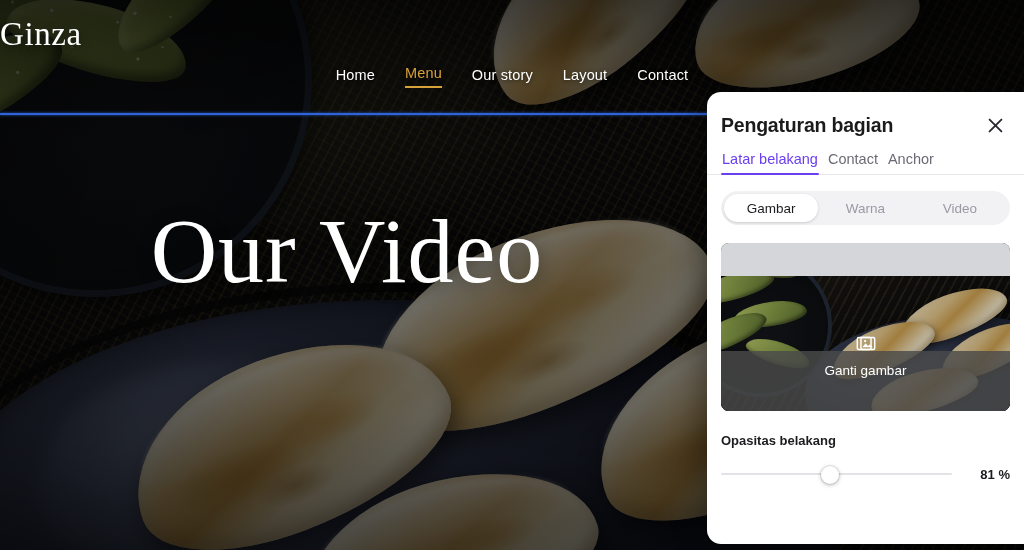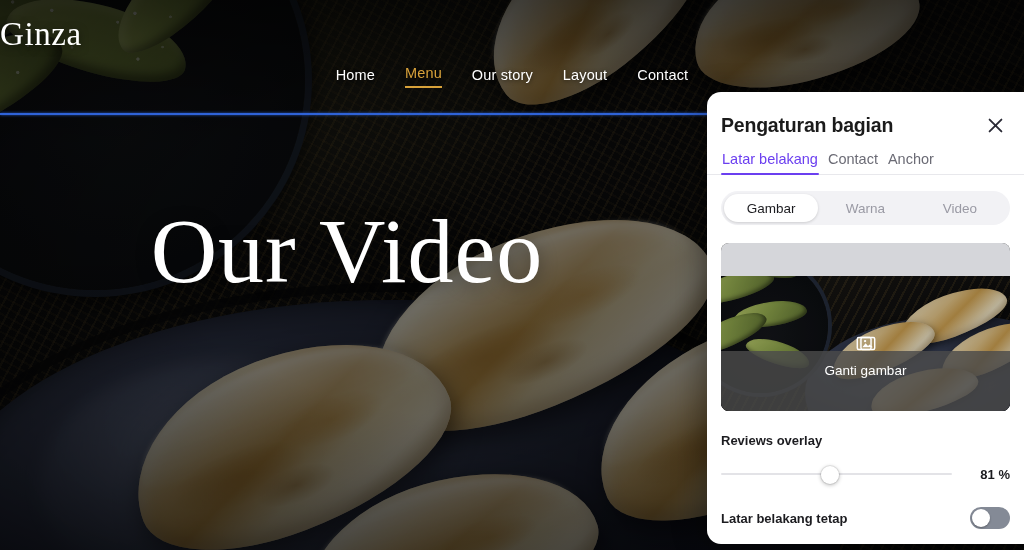--- a/index.html
+++ b/index.html
@@ -405,31 +405,25 @@
             <rect x="6.5" y="5" width="15" height="13" rx="1.6" fill="none" stroke="#fff" stroke-width="1.6"></rect>
             <path d="M8 15.5 L11.6 11.2 L14.2 14.2 L15.8 12.6 L19.6 15.5 Z" fill="#fff"></path>
             <circle cx="11" cy="8.8" r="1.25" fill="#fff"></circle>
           </svg>
         </div>
         <div class="thumb-hover-label">Ganti gambar</div>
       </div>
     </div>
 
     <div class="opacity-block">
-      <div class="field-label">Reviews overlay</div>
+      <div class="field-label">Opasitas belakang</div>
       <div class="slider-row">
         <div class="slider">
           <div class="slider-track"></div>
           <div class="slider-thumb" id="op-thumb" style="left: 47%;"></div>
         </div>
         <div class="slider-value">81 %</div>
       </div>
     </div>
 
-    <div class="toggle-row">
-      <div class="field-label">Latar belakang tetap</div>
-      <div class="toggle">
-        <div class="toggle-knob"></div>
-      </div>
-    </div>
 
   </div>
 </aside>
 
 </body></html>

